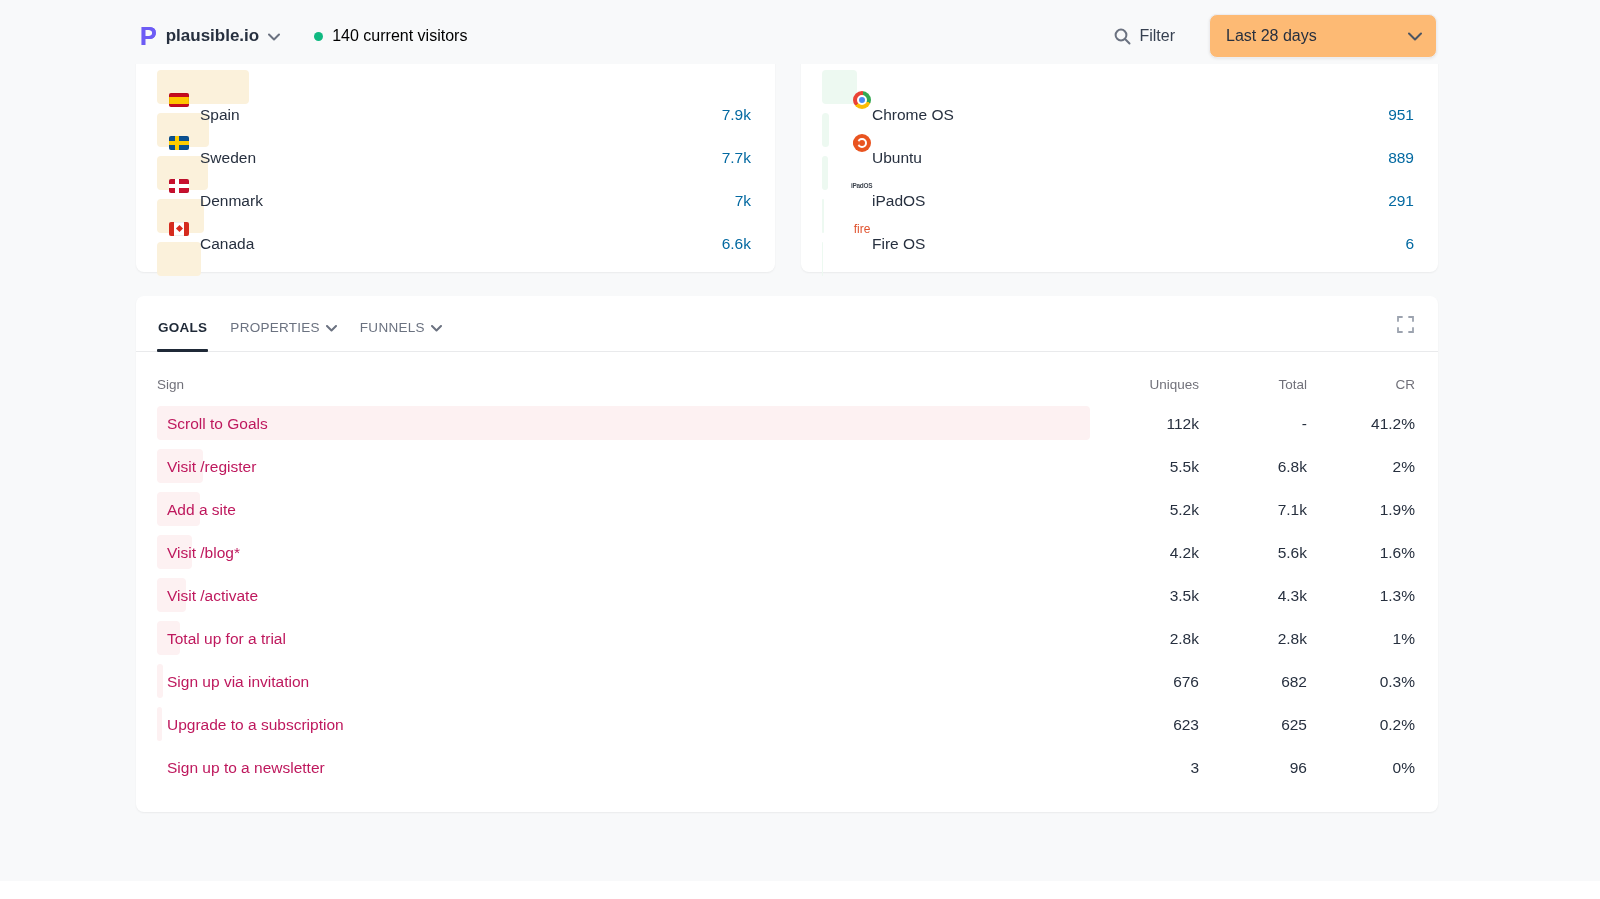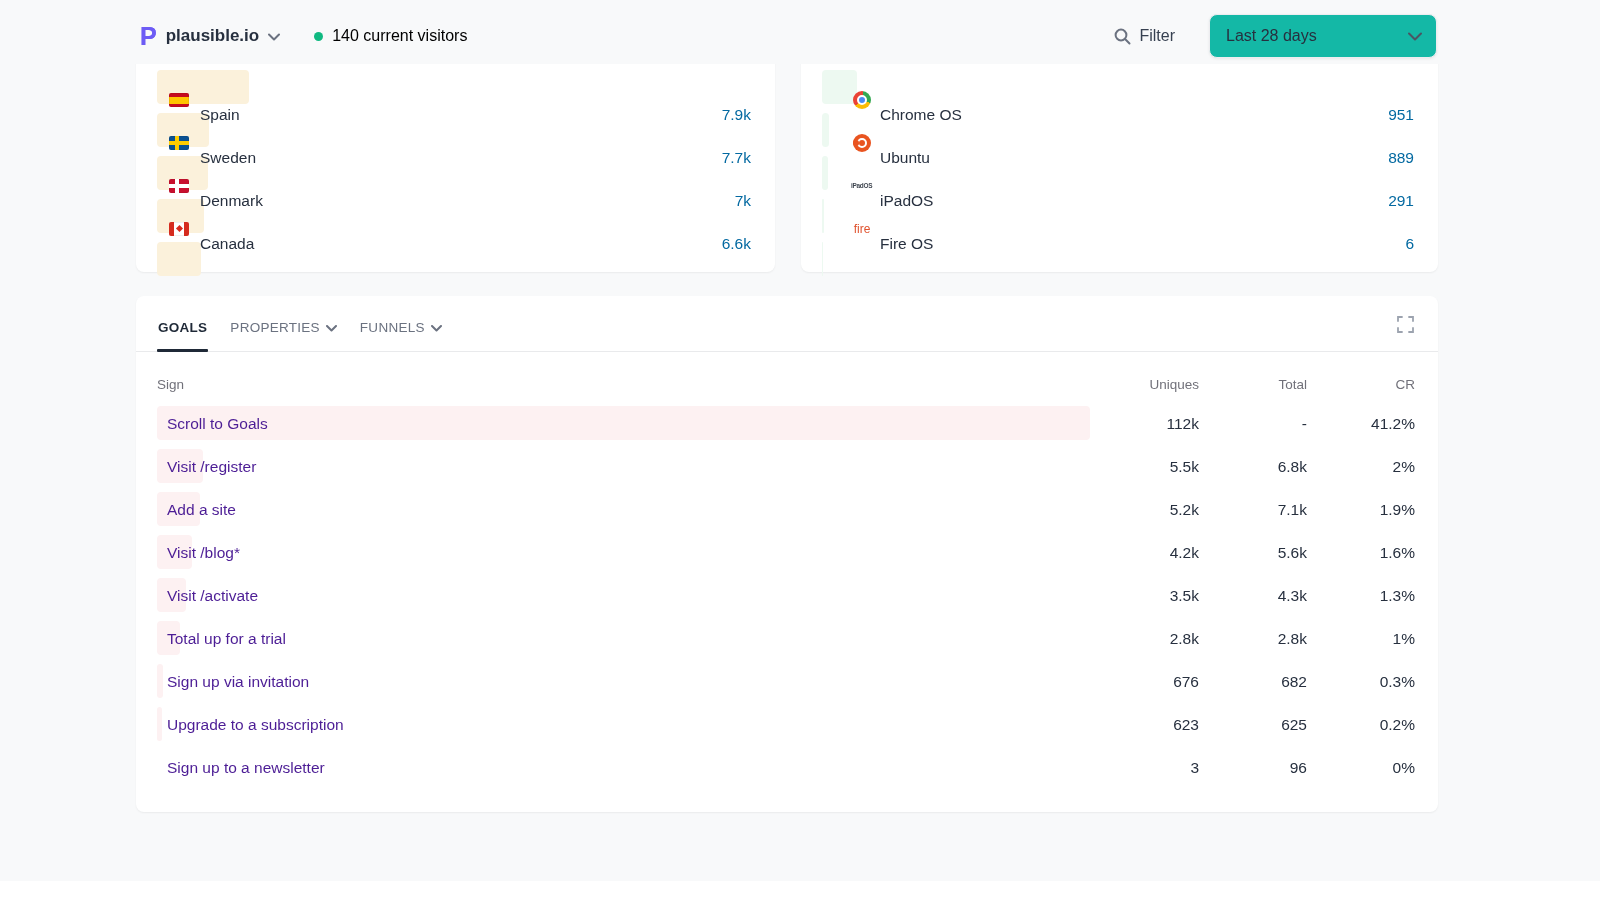--- a/index.html
+++ b/index.html
@@ -25,21 +25,21 @@
         text-shadow:0 0 0 #6d5cf5;}
   .site-name{font-size:17px;font-weight:700;color:#27303f;}
   .chev{display:inline-block;margin-left:9px;}
   .live{display:flex;align-items:center;margin-left:34px;}
   .live-dot{width:9px;height:9px;border-radius:50%;background:#10b981;margin-right:9px;}
   .live-text{font-size:16px;color:#000000;}
   .h-right{display:flex;align-items:center;}
   .filter-btn{display:flex;align-items:center;cursor:pointer;margin-right:34px;}
   .filter-btn span{font-size:16px;font-weight:500;color:#374151;margin-left:8px;}
   .date-picker{
-    width:228px;height:44px;background:#14b8a6;border:1px solid #ededf0;border-radius:8px;
+    width:228px;height:44px;background:#fdba74;border:1px solid #ededf0;border-radius:8px;
     box-shadow:0 1px 3px rgba(0,0,0,.07);
     display:flex;align-items:center;justify-content:space-between;
     padding:0 14px 0 16px;box-sizing:border-box;cursor:pointer;
   }
   .date-picker span{font-size:16px;font-weight:500;color:#27303f;}
 
   
   .card{position:absolute;background:#fff;border-radius:8px;
         box-shadow:0 1px 2px rgba(0,0,0,.06);}
   #card-countries{left:136px;top:-75px;width:639px;height:347px;}
@@ -53,21 +53,21 @@
   .bar-orange{background:#fbf1db;}
   .bar-green{background:#edf9f1;}
   .bar-pink{background:#fdf1f2;}
   .trow>*{z-index:1;margin-top:31px;}
   .t-label{flex:1;color:#27303f;}
   .t-value{margin-left:auto;color:#0369a1;font-weight:500;}
 
   
   .iconbox{width:20px;height:16px;display:flex;align-items:center;justify-content:center;
            margin:0 11px 0 12px;flex:none;}
-  .iconbox.os{margin-left:30px;margin-right:8px;width:20px;}
+  .iconbox.os{margin-left:30px;margin-right:0;width:20px;}
   .flag{width:20px;height:14px;border-radius:2px;position:relative;overflow:hidden;
         box-shadow:inset 0 0 0 1px rgba(0,0,0,.06);flex:none;}
   .flag-es{background:linear-gradient(180deg,#c60b1e 0 25%,#ffc400 25% 75%,#c60b1e 75% 100%);}
   .flag-se{background:#0a5191;}
   .flag-se::before{content:"";position:absolute;left:6px;top:0;width:4px;height:100%;background:#fecc00;}
   .flag-se::after{content:"";position:absolute;top:5px;left:0;width:100%;height:4px;background:#fecc00;}
   .flag-dk{background:#c8102e;}
   .flag-dk::before{content:"";position:absolute;left:6px;top:0;width:4px;height:100%;background:#fff;}
   .flag-dk::after{content:"";position:absolute;top:5px;left:0;width:100%;height:4px;background:#fff;}
   .flag-ca{background:#fff;}
@@ -100,21 +100,21 @@
                     background:#1f2937;border-radius:1px;}
   .expand-btn{position:absolute;right:24px;top:20px;cursor:pointer;line-height:0;}
 
   .goals-head{position:absolute;top:76px;left:21px;right:23px;height:24px;
               display:flex;align-items:center;font-size:13.5px;color:#71717a;}
   .goals-list{position:absolute;top:106px;left:21px;right:23px;}
   .grow{position:relative;height:43px;display:flex;align-items:center;font-size:15.5px;cursor:pointer;}
   .grow .bar{position:absolute;left:0;top:4px;height:34px;background:#fdf1f2;border-radius:4px;z-index:0;}
   .grow>*{z-index:1;}
   .c-goal{flex:1;}
-  .grow .c-goal{padding-left:10px;color:#4c1d95;}
+  .grow .c-goal{padding-left:10px;color:#be185d;}
   .c-u{width:110px;text-align:right;}
   .c-t{width:108px;text-align:right;}
   .c-cr{width:108px;text-align:right;}
   .grow .c-u,.grow .c-t,.grow .c-cr{color:#27303f;font-weight:500;}
 
   .bottom-strip{position:absolute;left:0;right:0;top:881px;height:18px;background:#ffffff;}
 
   svg.stroke{fill:none;stroke:#6b7280;stroke-width:2;stroke-linecap:round;stroke-linejoin:round;}
 </style>
 </head>

